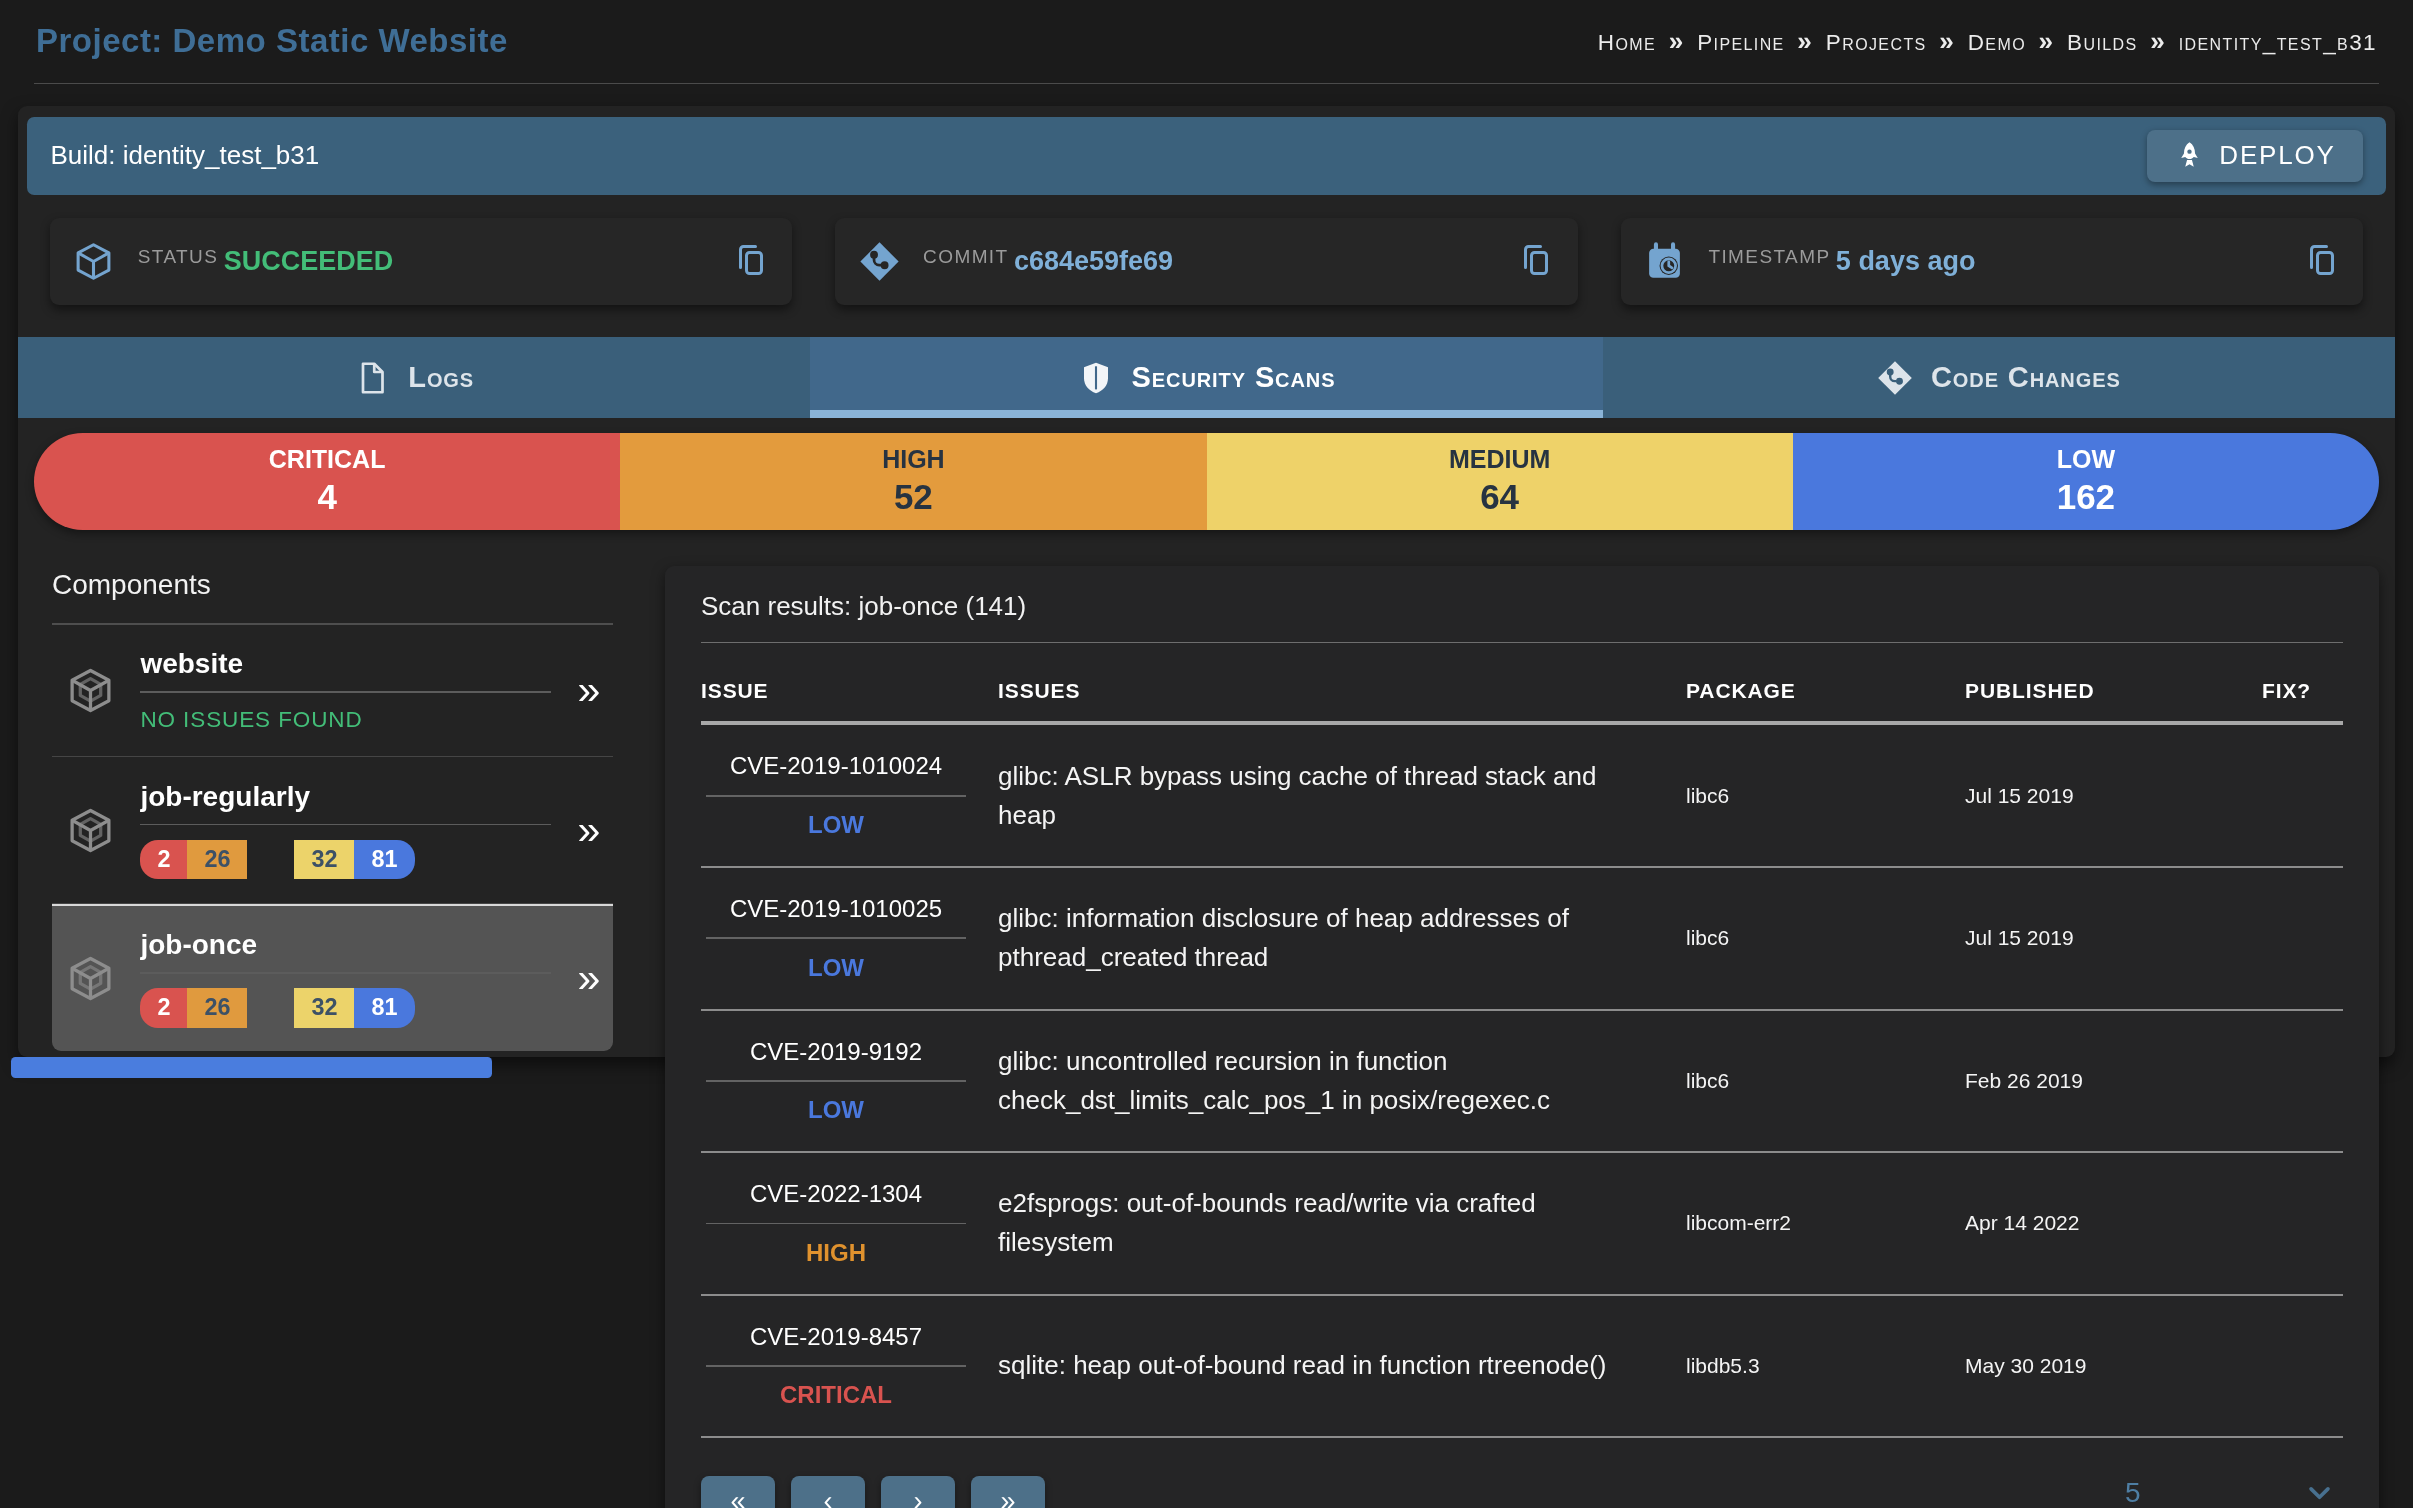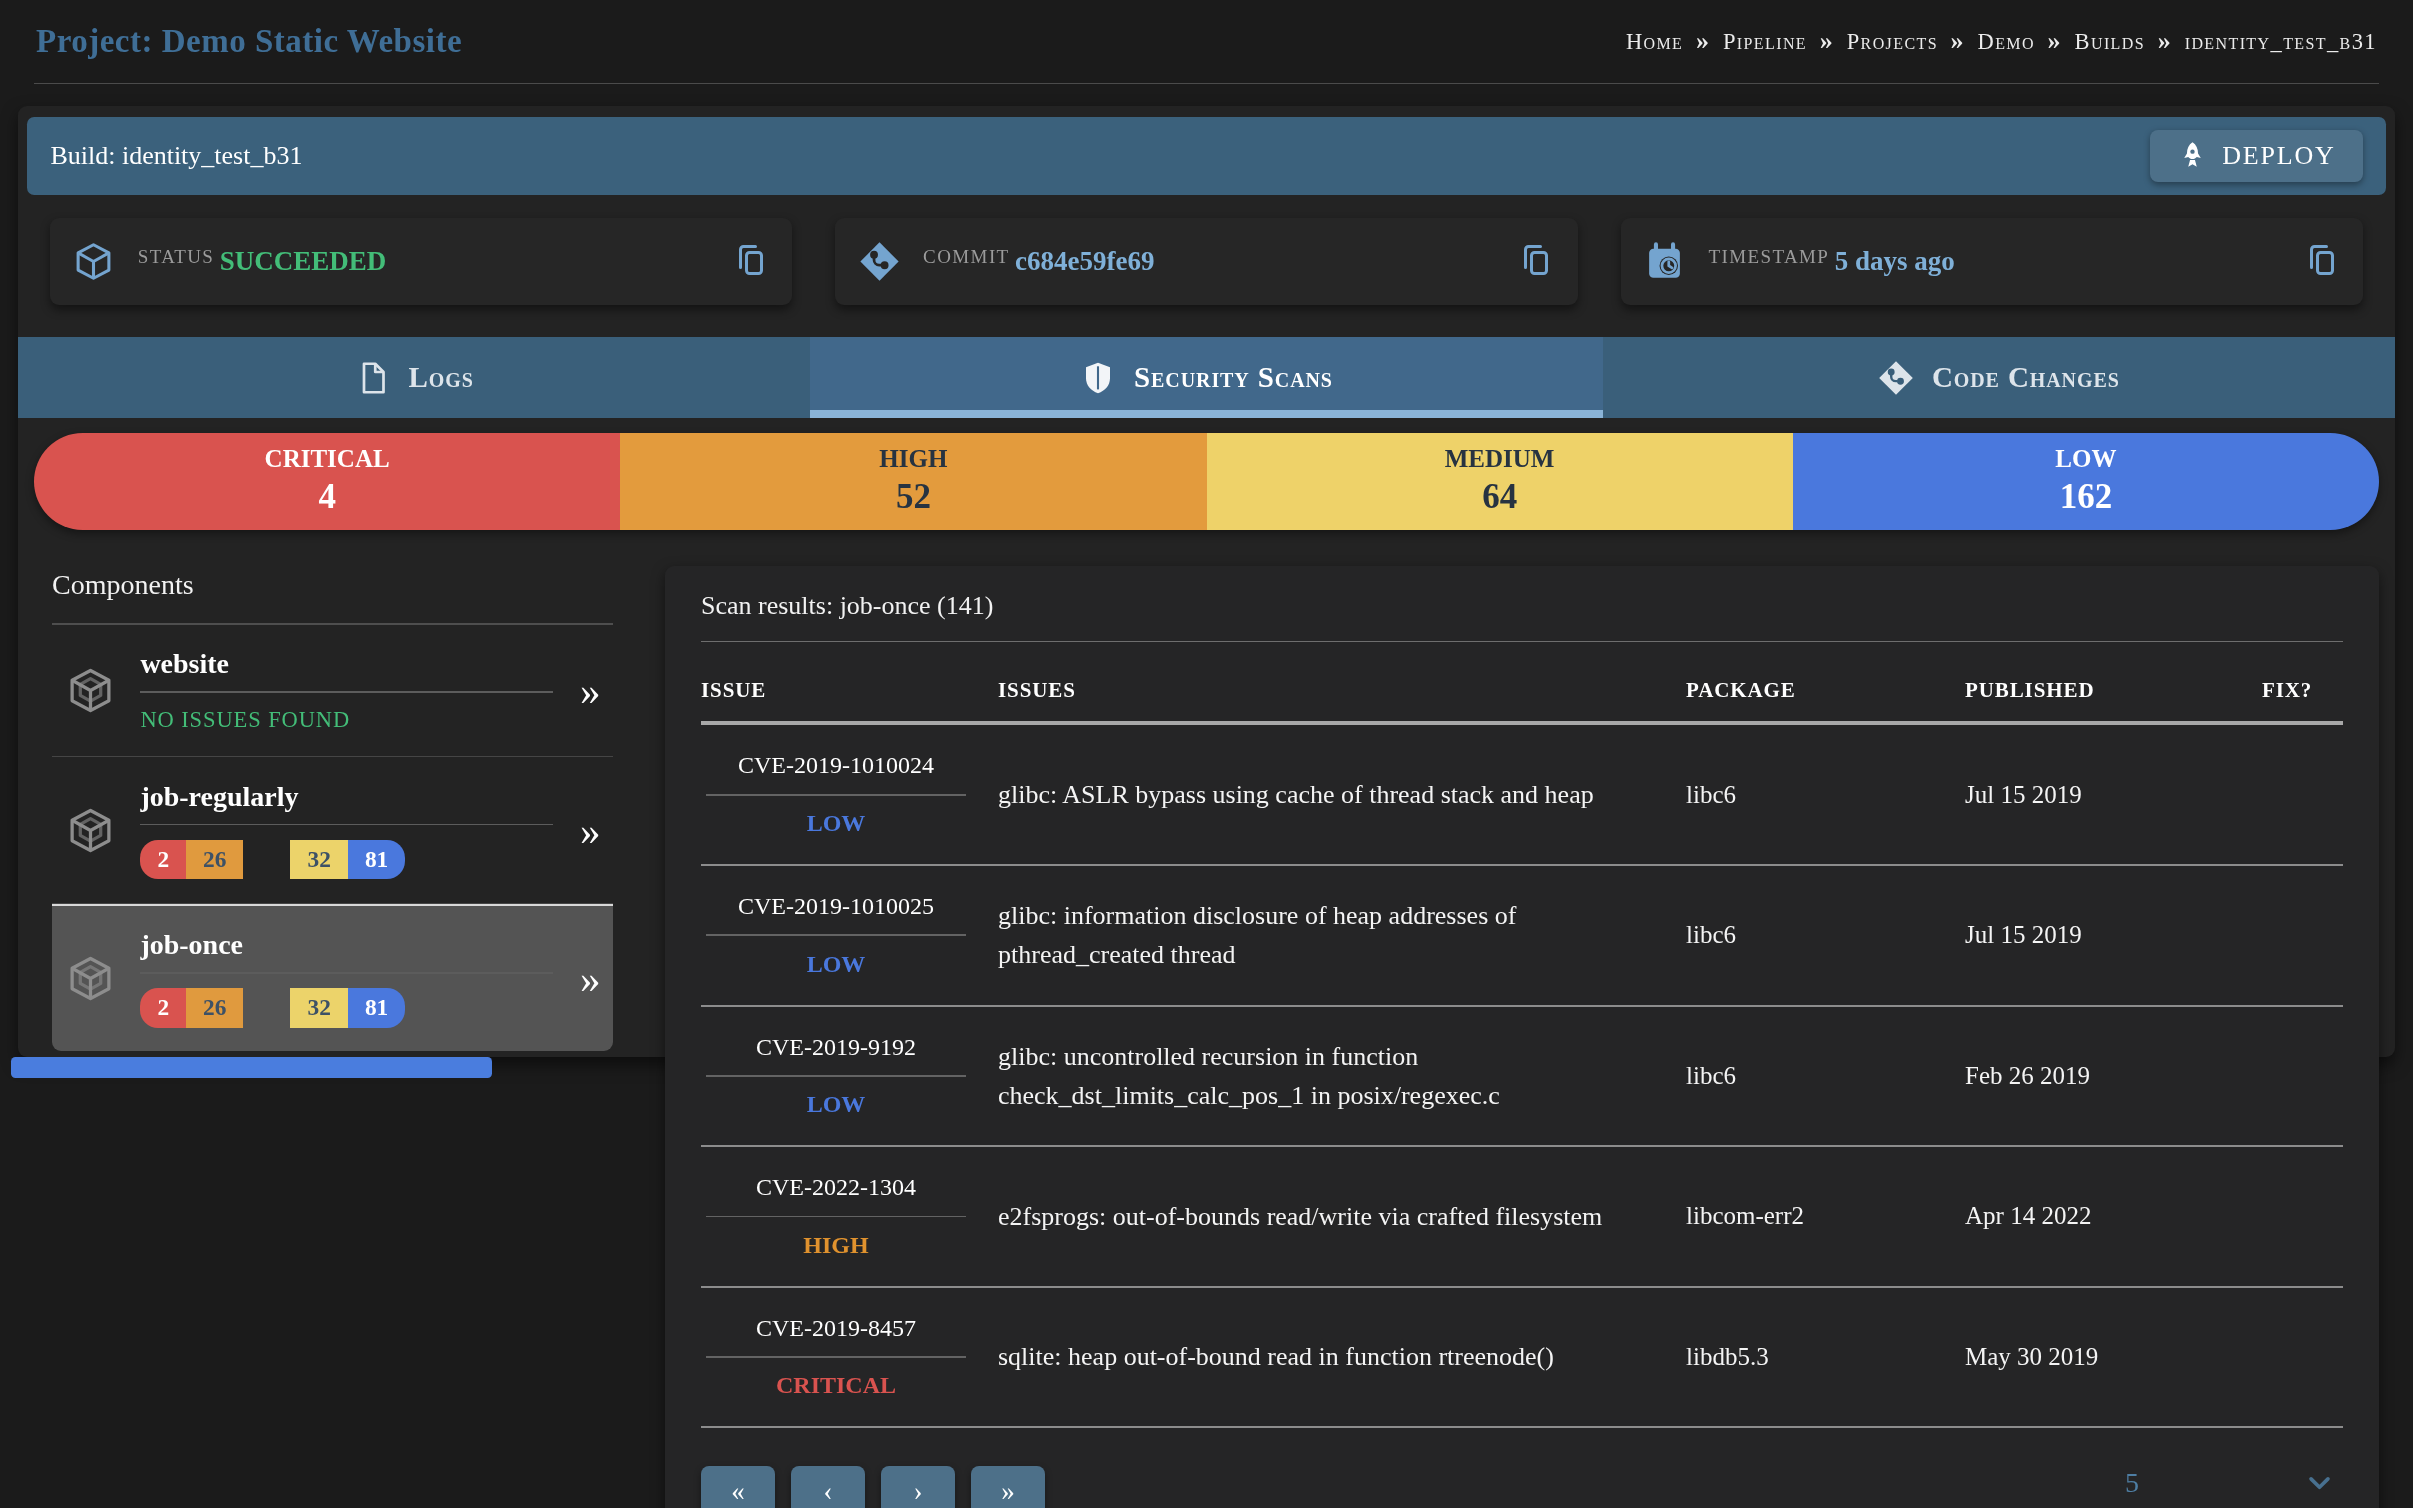--- a/index.html
+++ b/index.html
@@ -1,18 +1,18 @@
 <!DOCTYPE html>
 <html style="font-size:14.4px"><head>
 <meta charset="utf-8">
 <style>
   * { margin:0; padding:0; box-sizing:border-box; }
   html,body { width:2413px; height:1509px; background:#1b1b1b; overflow:hidden;
     font-family:"Liberation Sans", sans-serif; color:#e6e6e6; }
-  .page { position:relative; width:2413px; height:1081px;font-family:Liberation Serif, serif; }
+  .page { position:relative; width:2413px; height:1081px; }
 
   
   .topbar { height:106px; display:flex; align-items:center; justify-content:space-between;
     padding:0 36px 23.4px 36px; position:relative; }
   .topbar::after { content:""; position:absolute; left:34px; right:34px; bottom:21.6px;
     height:1.8px; background:#4b4b4b; }
   .page-title { font-size:33px; font-weight:700; color:#3f6e96; letter-spacing:0.5px; }
   .breadcrumb { display:flex; align-items:baseline; gap:12.6px; font-size:22.5px;
     font-variant:small-caps; letter-spacing:1.4px; color:#ececec; }
   .breadcrumb .sep { font-weight:700; font-size:26px; }
@@ -104,21 +104,21 @@
   .tbody-row { padding:27px 0; border-bottom:2.7px solid #8c8c8c; }
   .tbody-row:last-of-type { border-bottom:none; }
   .issue-cell { text-align:center; }
   .cve { font-size:24px; color:#fff; }
   .cve-underline { height:1.8px; background:#636363; margin:14.4px 5.4px; }
   .sev-tag { font-size:24px; font-weight:700; }
   .sev-low { color:#4a78dd; }
   .sev-high { color:#e0922e; }
   .sev-critical { color:#d9534f; }
   .title-cell { font-size:26px; line-height:1.5; color:#f4f4f4; padding-right:27px; }
-  .pkg-cell, .pub-cell { font-size:25px; color:#f4f4f4; }
+  .pkg-cell, .pub-cell { font-size:21px; color:#f4f4f4; }
   .fix-cell { font-size:25px; }
 
   .table-footer { margin-top:38px; display:flex; justify-content:space-between;
     align-items:flex-end; }
   .pager { display:flex; gap:16px; }
   .pbtn { width:74px; height:50px; background:#4d7089; border:none; border-radius:8px;
     color:#fff; font-size:27px; font-family:inherit; display:flex; align-items:center;
     justify-content:center; cursor:pointer; box-shadow:0 3.6px 7.2px rgba(0,0,0,.4); }
   .page-size { width:243px; display:flex; align-items:center; justify-content:space-between;
     padding:0 9px 14.4px 25px; border-bottom:3.6px solid #48708f; color:#4e7ea3;

